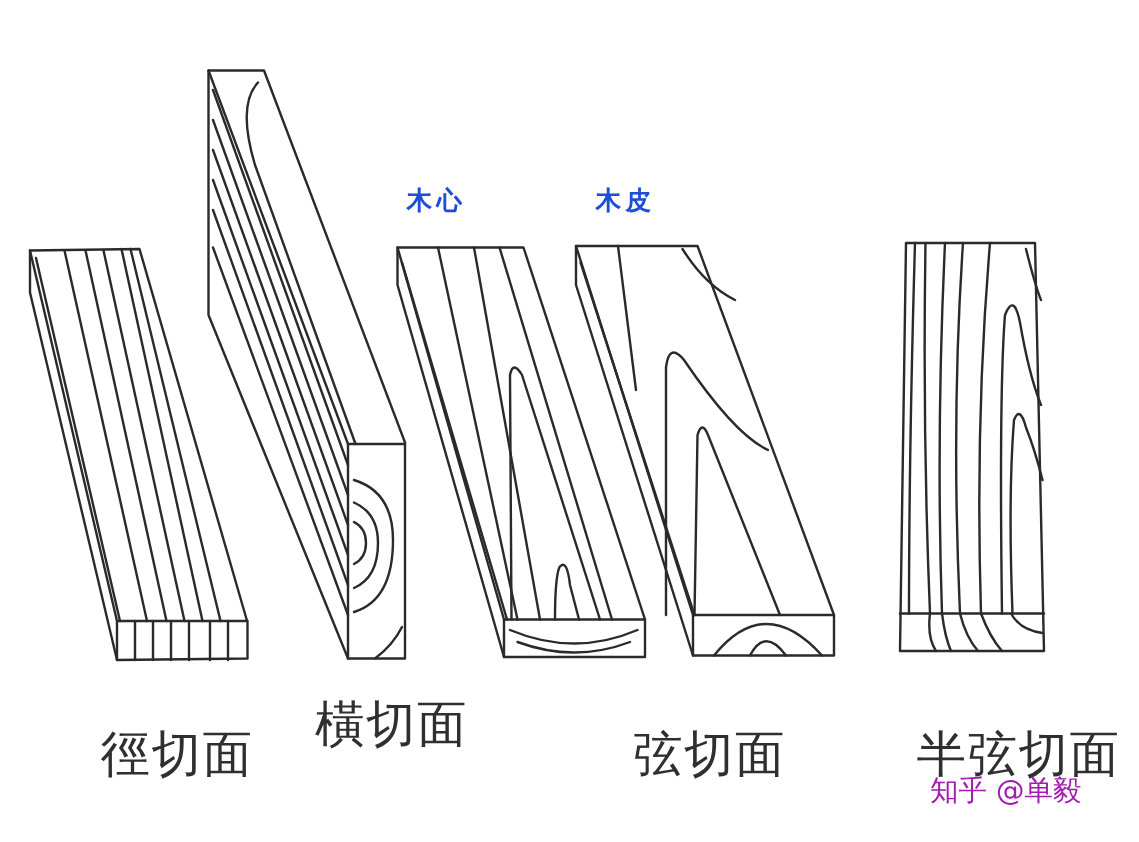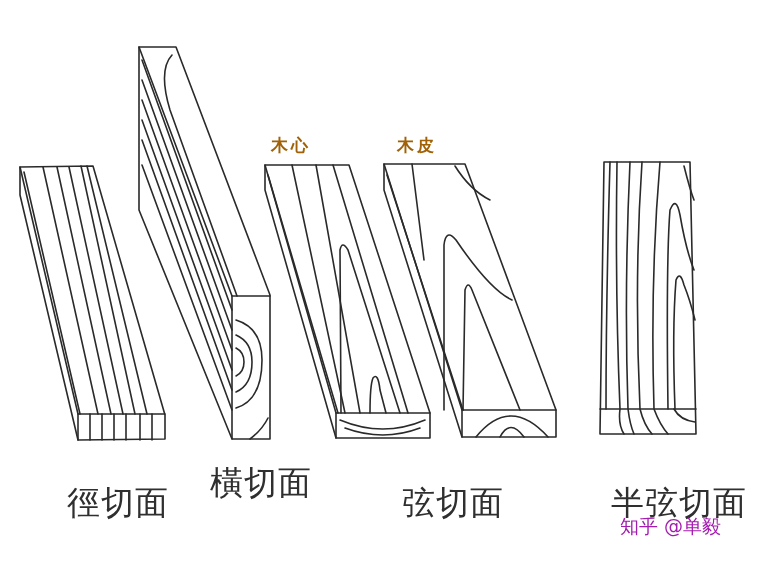--- a/index.html
+++ b/index.html
@@ -1,22 +1,22 @@
 <!DOCTYPE html>
 <html><head>
 <meta charset="utf-8">
 <style>
   html, body { margin: 0; padding: 0; background: #ffffff; }
   body { width: 759px; height: 561px; position: relative; overflow: hidden;
          font-family: "DejaVu Sans", sans-serif; }
   svg.art { position: absolute; left: 0; top: 0; }
   .lbl { position: absolute; font-size: 33px; color: #2f2f2f; letter-spacing: 1px;
          font-family: "DejaVu Sans", sans-serif; white-space: nowrap; }
-  .small-lbl { position: absolute; font-size: 17px; font-weight: bold; color: #a16207;
-               font-family: "DejaVu Serif", serif; letter-spacing: 3px; margin-top: 12px; }
+  .small-lbl { position: absolute; font-size: 17px; font-weight: bold; color: #1d4ed8;
+               font-family: "DejaVu Serif", serif; letter-spacing: 3px; }
   .wm { position: absolute; font-size: 19px; color: #a21caf;
         font-family: "DejaVu Sans", sans-serif; white-space: nowrap; }
 </style>
 </head>
 <body>
 
 <svg class="art" width="759" height="561" viewBox="0 0 759 561" fill="none" stroke="#2a2a2a" stroke-width="1.6" stroke-linejoin="round" stroke-linecap="round">
 
   <g>
     <path d="M20 167 L93 166 L165 415 L165 439 L78 440 L20 195 Z"></path>
@@ -88,16 +88,16 @@
     <path d="M675 409 Q 672 330 676 280 Q 680 270 684 285 Q 690 300 695 320"></path>
     <path d="M674 409 Q 680 420 695 422"></path>
   </g>
 </svg>
 
 <div class="small-lbl" style="left:271px; top:122px;">木心</div>
 <div class="small-lbl" style="left:397px; top:122px;text-align:center;">木皮</div>
 
 <div class="lbl" style="left:67px; top:481px;">徑切面</div>
 <div class="lbl" style="left:210px; top:461px;">橫切面</div>
-<div class="lbl" style="left:402px; top:481px;">弦切面</div>
+<div class="lbl" style="left:422px; top:481px;">弦切面</div>
 <div class="lbl" style="left:611px; top:481px;">半弦切面</div>
 
 <div class="wm" style="left:620px; top:514px;">知乎 @单毅</div>
 
 </body></html>

